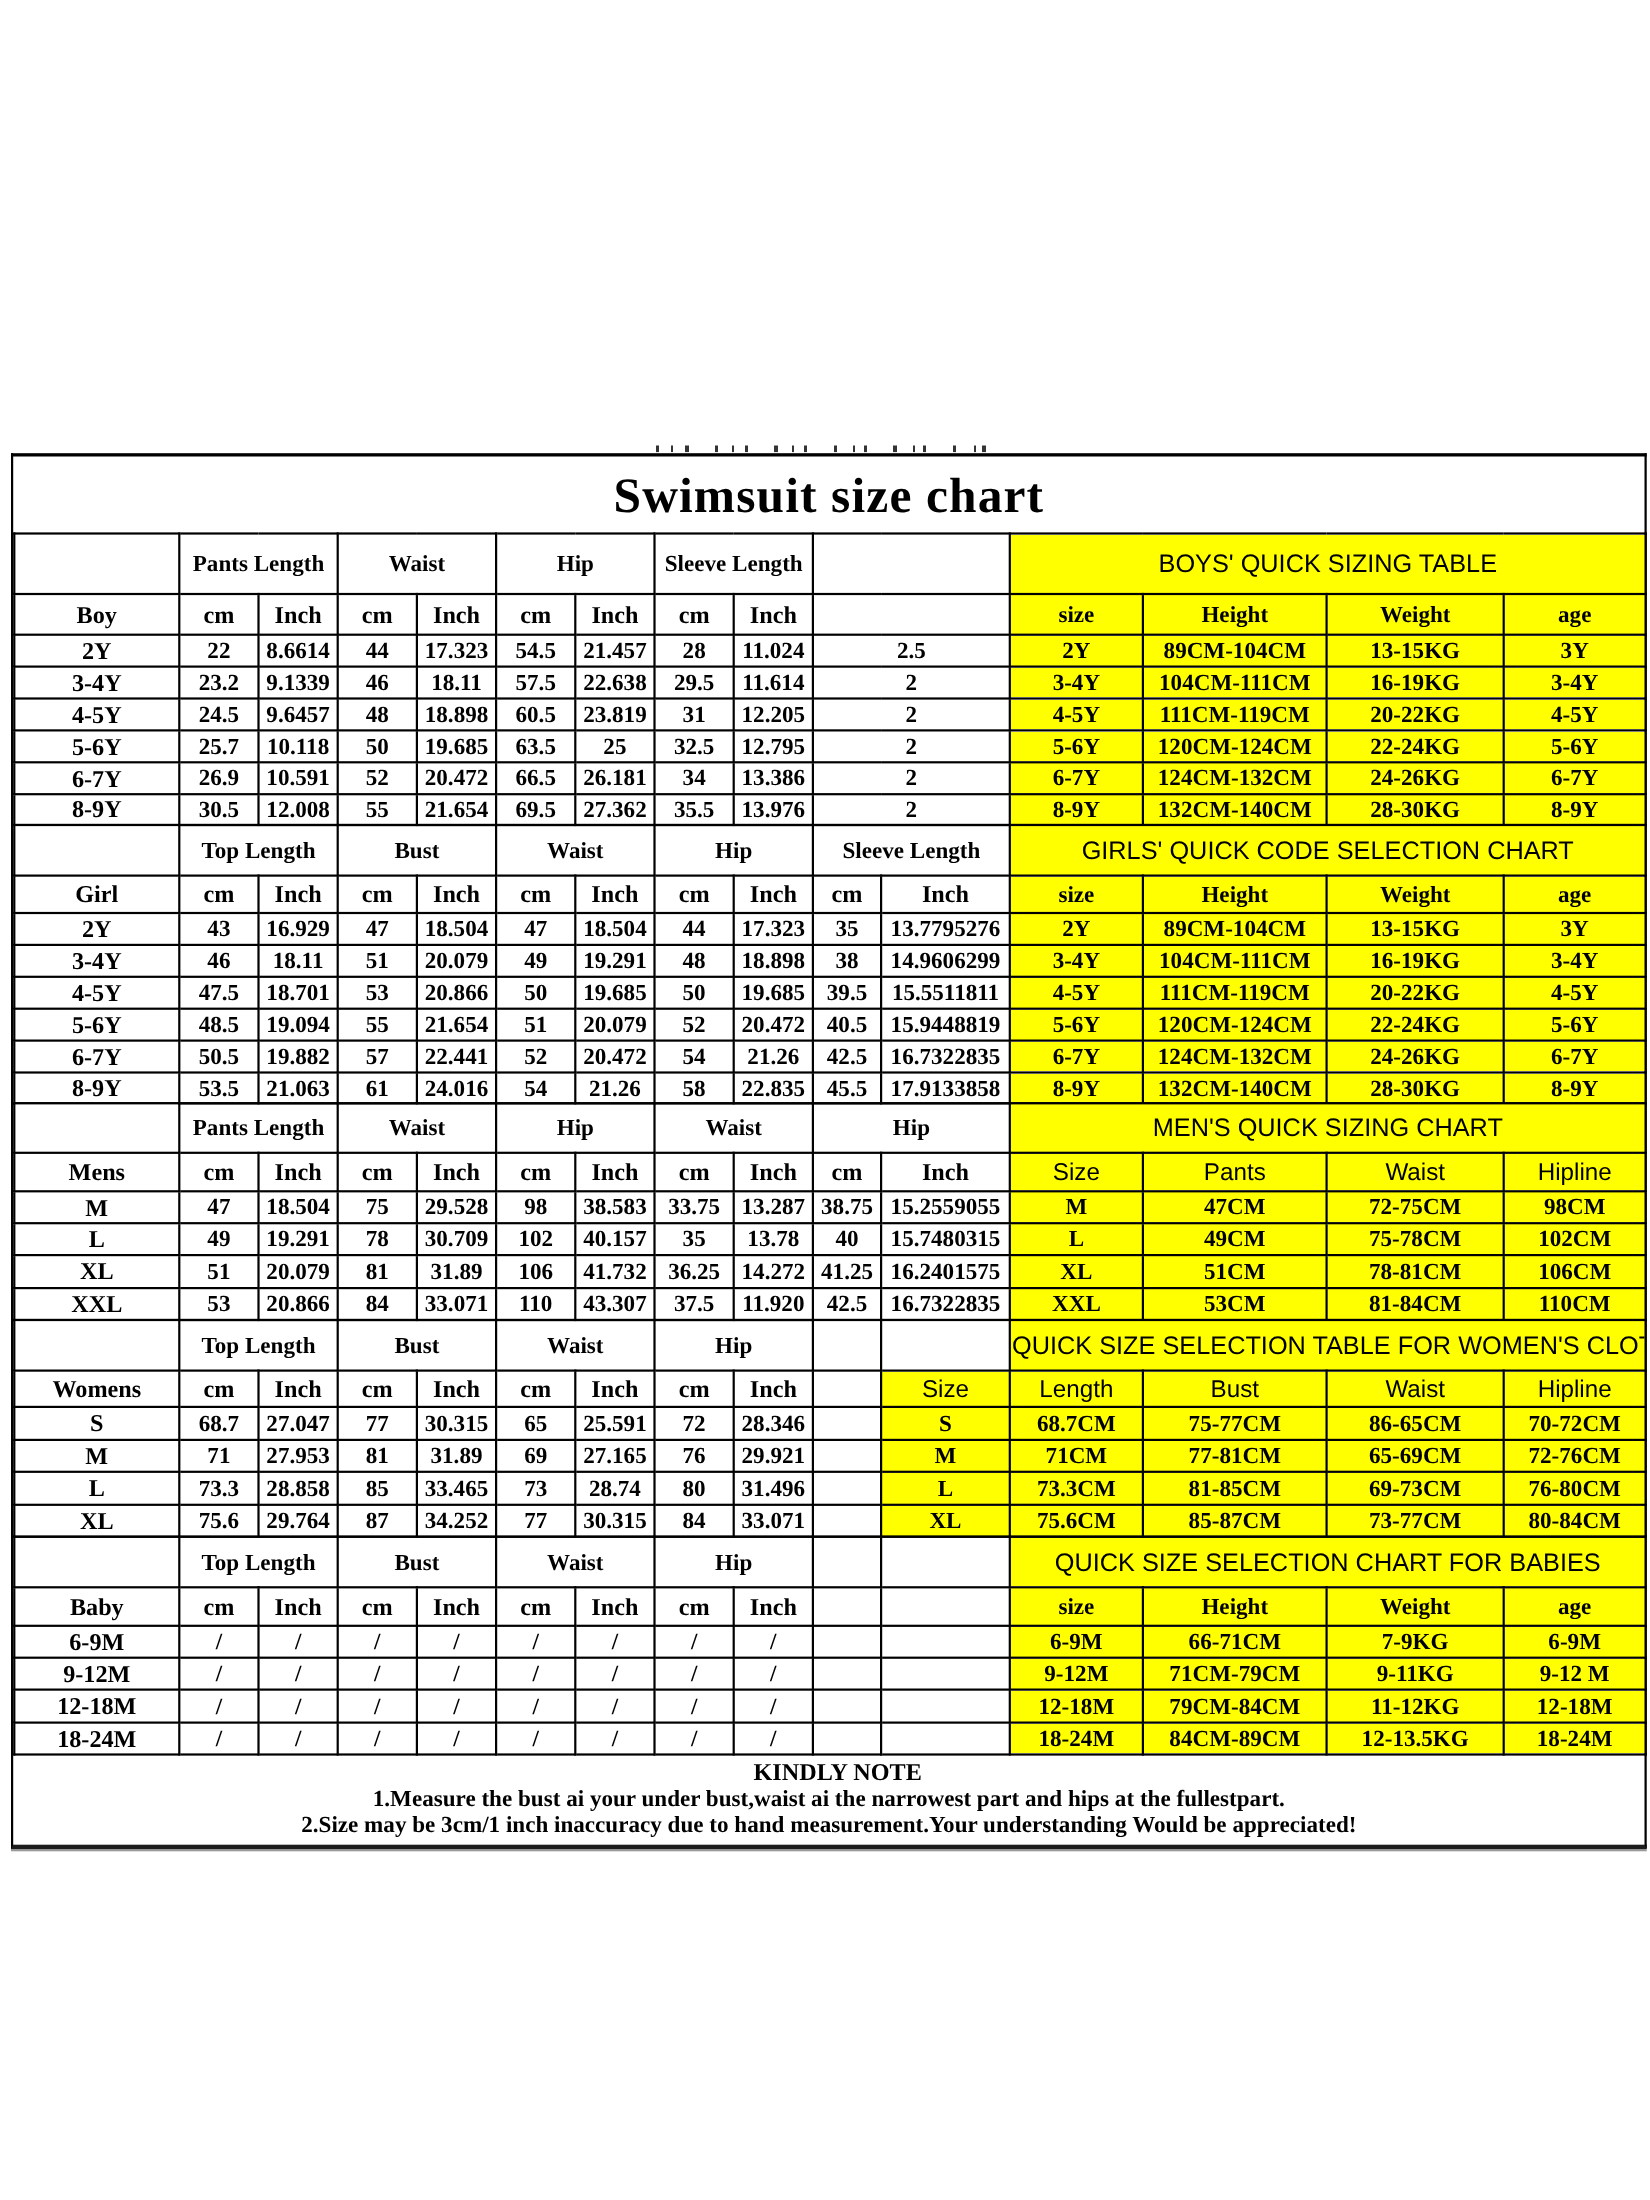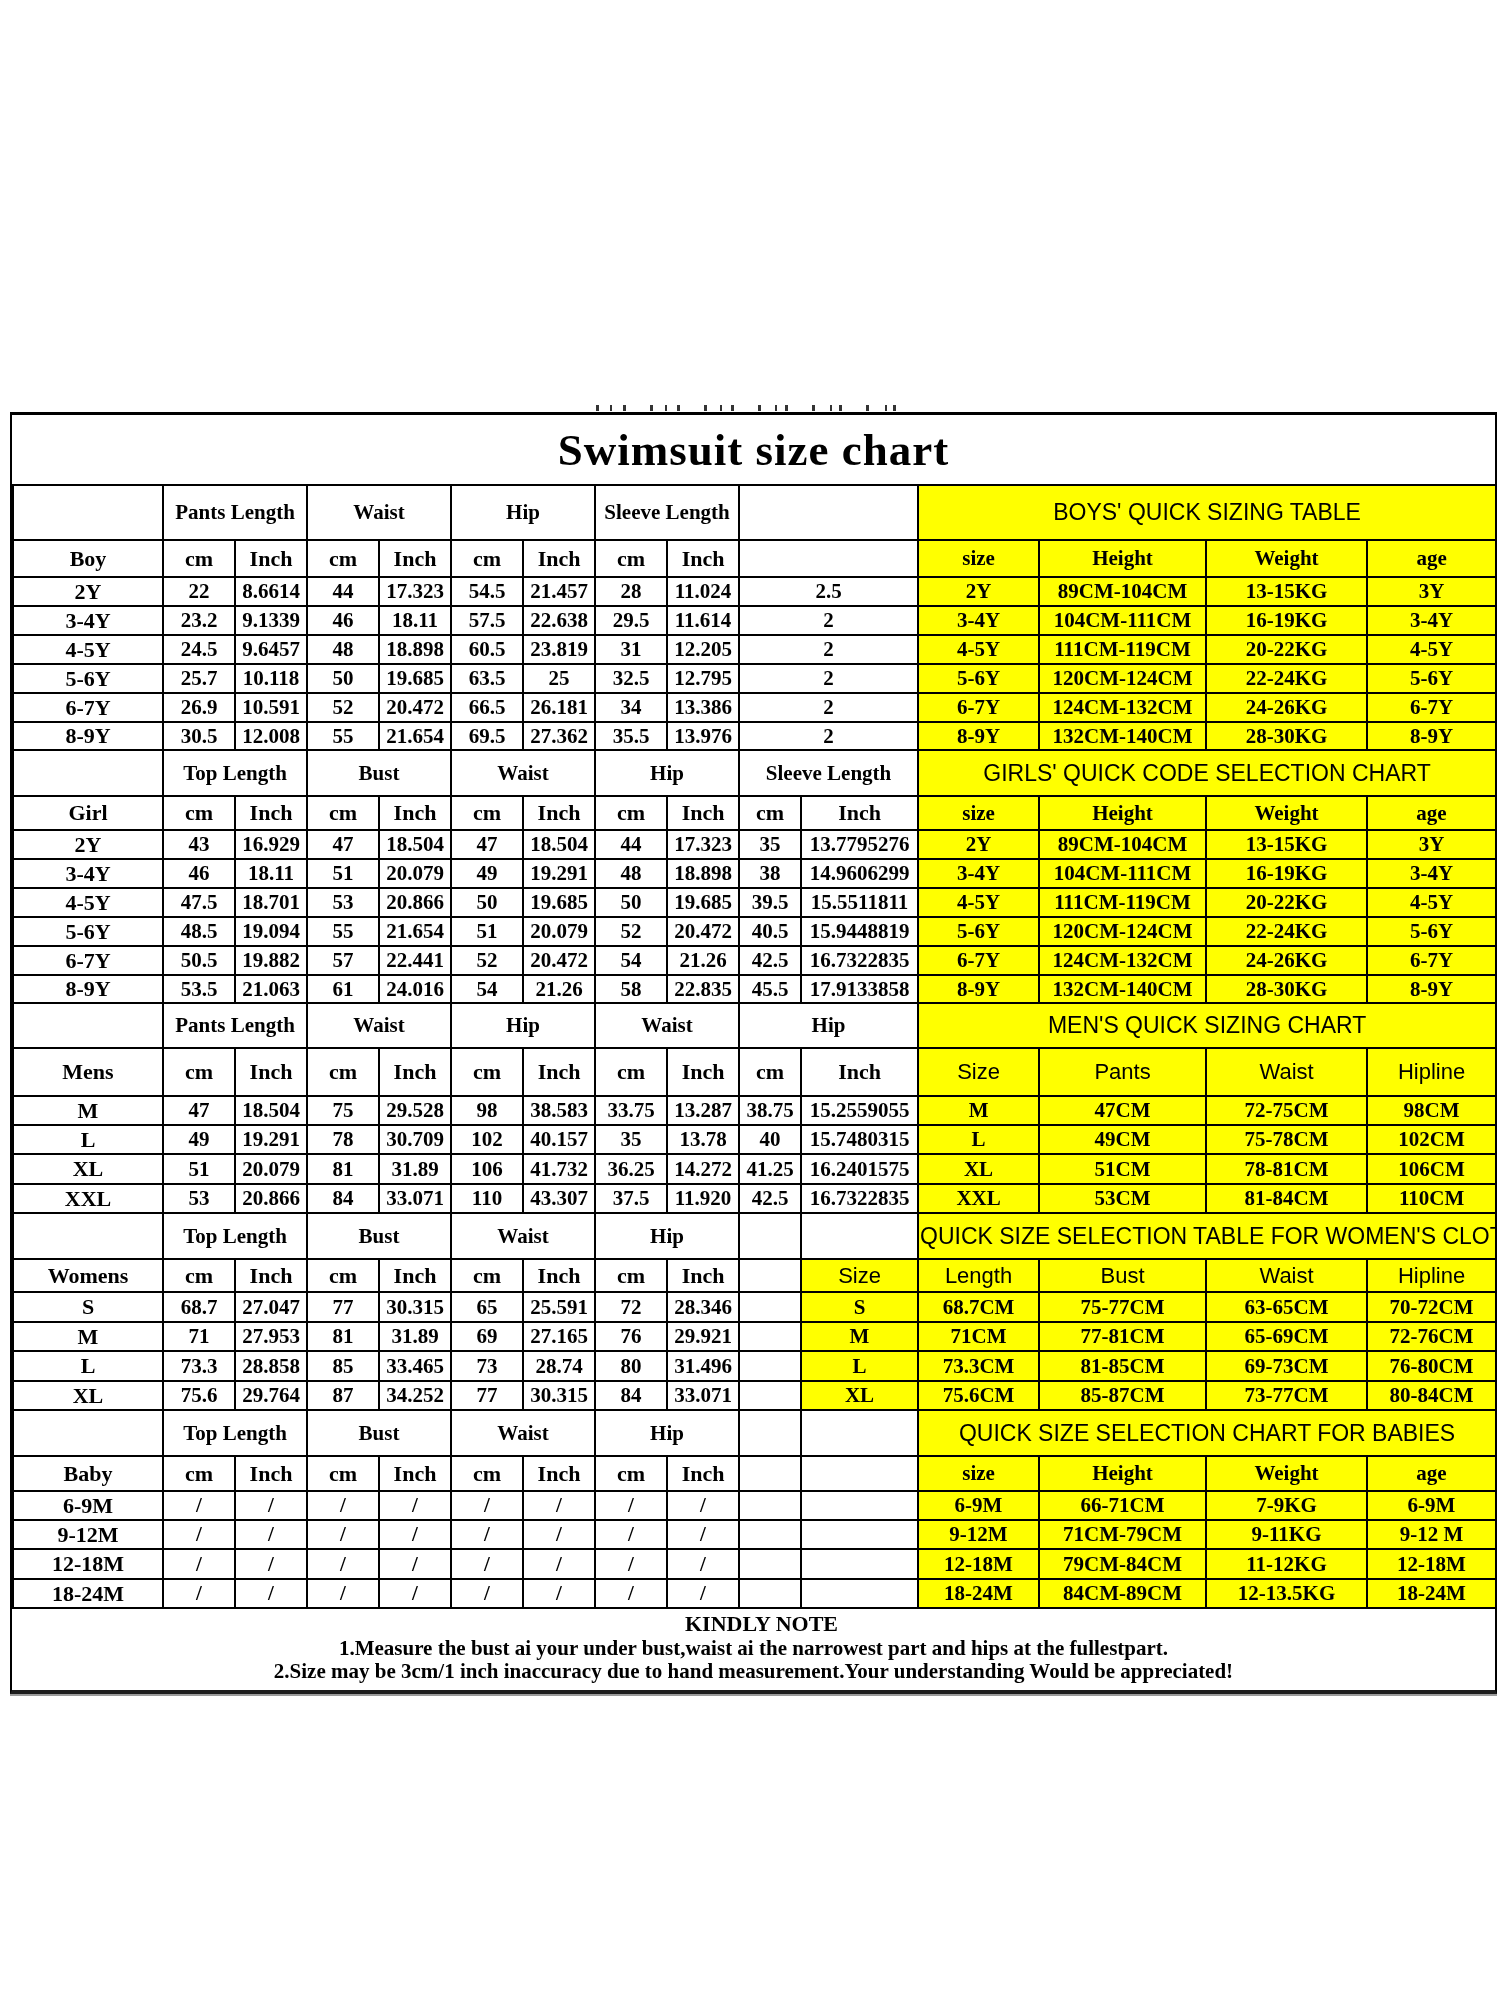--- a/index.html
+++ b/index.html
@@ -350,21 +350,21 @@
         <tbody>
           <tr style="height: 45px;">
             <td class="cell e"></td>
             <td class="cell gh" colspan="2">Pants Length</td>
             <td class="cell gh" colspan="2">Waist</td>
             <td class="cell gh" colspan="2">Hip</td>
             <td class="cell gh" colspan="2">Waist</td>
             <td class="cell gh" colspan="2">Hip</td>
             <td class="cell qt" colspan="4">MEN'S QUICK SIZING CHART</td>
           </tr>
-          <tr style="height: 48px;">
+          <tr style="height: 35px;">
             <td class="cell lab">Mens</td>
             <td class="cell u">cm</td>
             <td class="cell u">Inch</td>
             <td class="cell u">cm</td>
             <td class="cell u">Inch</td>
             <td class="cell u">cm</td>
             <td class="cell u">Inch</td>
             <td class="cell u">cm</td>
             <td class="cell u">Inch</td>
             <td class="cell u">cm</td>
@@ -497,21 +497,21 @@
             <td class="cell d">77</td>
             <td class="cell d">30.315</td>
             <td class="cell d">65</td>
             <td class="cell d">25.591</td>
             <td class="cell d">72</td>
             <td class="cell d">28.346</td>
             <td class="cell e"></td>
             <td class="cell q">S</td>
             <td class="cell q">68.7CM</td>
             <td class="cell q">75-77CM</td>
-            <td class="cell q">63-65CM</td>
+            <td class="cell q">86-65CM</td>
             <td class="cell q">70-72CM</td>
           </tr>
           <tr style="height: 29px;">
             <td class="cell lab">M</td>
             <td class="cell d">71</td>
             <td class="cell d">27.953</td>
             <td class="cell d">81</td>
             <td class="cell d">31.89</td>
             <td class="cell d">69</td>
             <td class="cell d">27.165</td>

